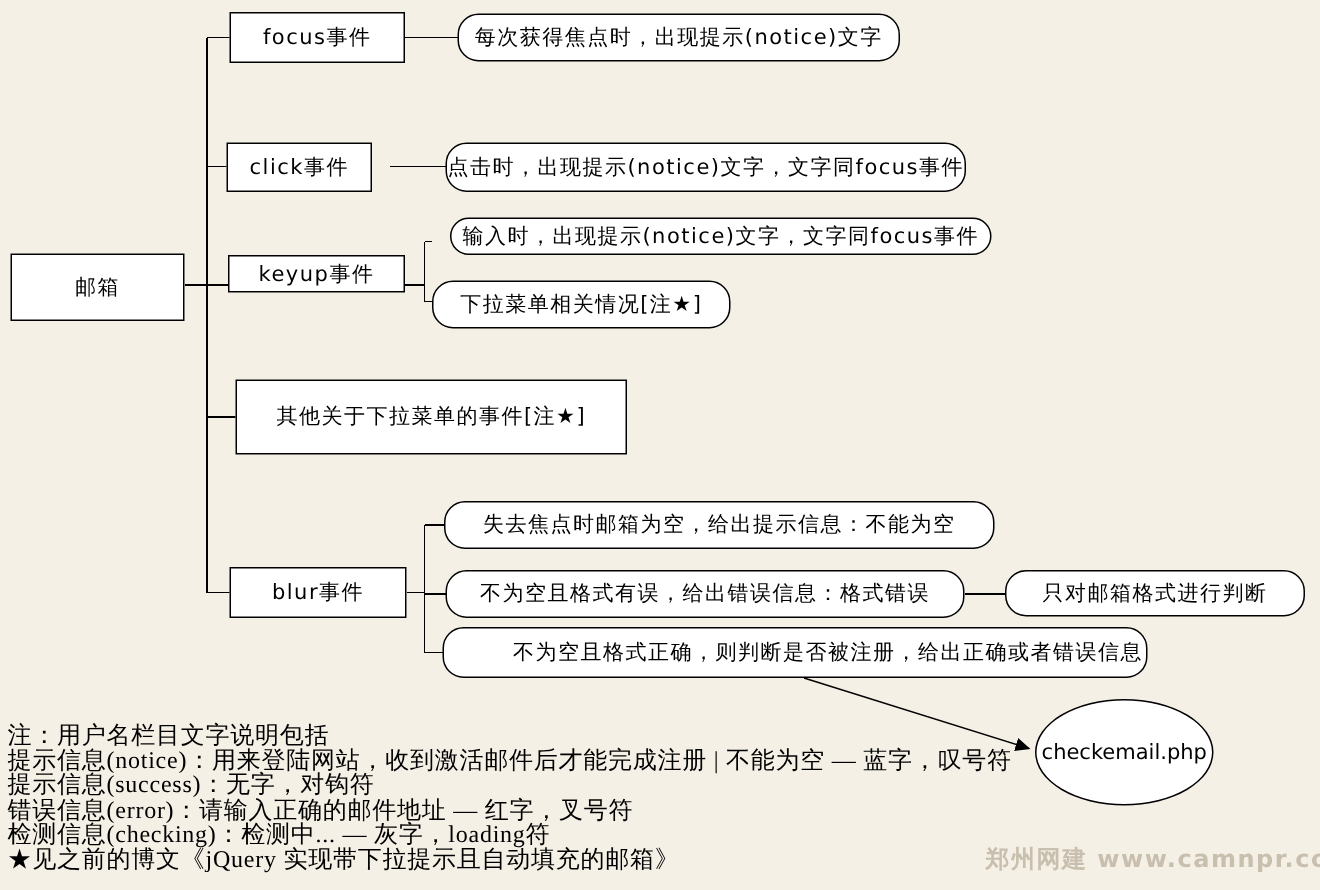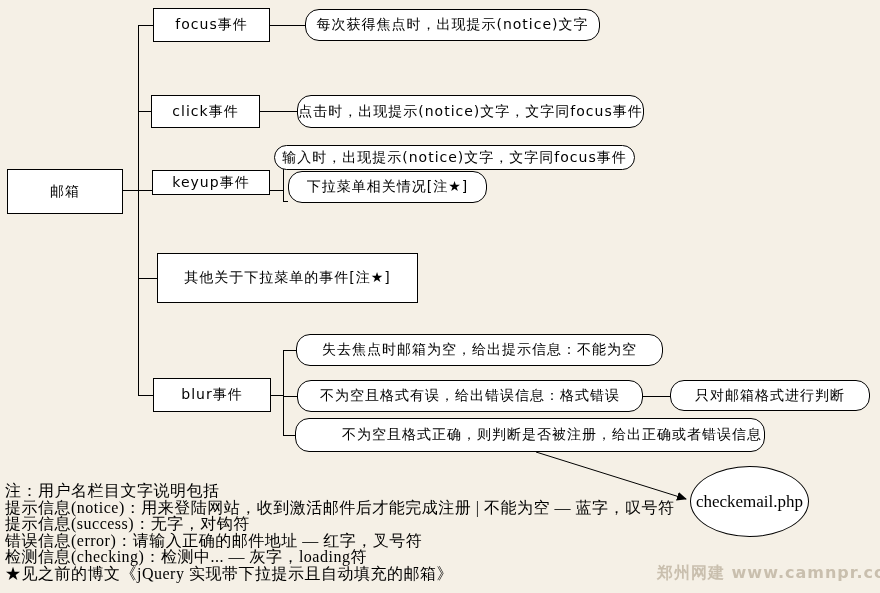--- a/index.html
+++ b/index.html
@@ -32,22 +32,21 @@
     font-size: 14px;
     letter-spacing: 1px;
     white-space: nowrap;
     z-index: 2;
     text-align: left;
   }
   .rounded { border-radius: 14px; }
   .ellipse {
     border-radius: 50%;
     letter-spacing: 0;
-    font-size: 17px;
-    font-family: Liberation Serif, serif;
+    font-size: 14px;
   }
   .notes {
     position: absolute;
     left: 5px;
     top: 483px;
     z-index: 2;
     font-size: 16px;
     line-height: 16.5px;
     letter-spacing: 0.5px;
     white-space: nowrap;
@@ -106,26 +105,26 @@
     </g>
 
     <line x1="536" y1="452" x2="686" y2="499" stroke="#000" stroke-width="1" marker-end="url(#arrowhead)"></line>
   </svg>
 
   <div class="node" style="left:7px; top:169px; width:116px; height:45px;">邮箱</div>
 
   <div class="node" style="left:153px; top:8px; width:117px; height:34px;">focus事件</div>
   <div class="node rounded" style="left:305px; top:9px; width:295px; height:32px;">每次获得焦点时，出现提示(notice)文字</div>
 
-  <div class="node" style="left:151px; top:95px; width:109px; height:33px;">click事件</div>
+  <div class="node" style="left:151px; top:95px; width:97px; height:33px;">click事件</div>
   <div class="node rounded" style="left:297px; top:95px; width:347px; height:33px;">点击时，出现提示(notice)文字，文字同focus事件</div>
 
   <div class="node" style="left:152px; top:170px; width:118px; height:25px;">keyup事件</div>
-  <div class="node rounded" style="left:274px; top:145px; width:361px; height:25px;">输入时，出现提示(notice)文字，文字同focus事件</div>
-  <div class="node rounded" style="left:288px; top:171px; width:199px; height:32px;">下拉菜单相关情况[注★]</div>
+  <div class="node rounded" style="left:300px; top:145px; width:361px; height:25px;">输入时，出现提示(notice)文字，文字同focus事件</div>
+  <div class="node rounded" style="left:288px; top:187px; width:199px; height:32px;">下拉菜单相关情况[注★]</div>
 
   <div class="node" style="left:157px; top:253px; width:261px; height:50px;">其他关于下拉菜单的事件[注★]</div>
 
   <div class="node" style="left:153px; top:378px; width:118px; height:34px;">blur事件</div>
   <div class="node rounded" style="left:296px; top:334px; width:367px; height:32px;">失去焦点时邮箱为空，给出提示信息：不能为空</div>
   <div class="node rounded" style="left:297px; top:380px; width:346px; height:32px;">不为空且格式有误，给出错误信息：格式错误</div>
   <div class="node rounded" style="left:670px; top:380px; width:200px; height:31px;">只对邮箱格式进行判断</div>
   <div class="node rounded" style="left:295px; top:418px; width:470px; height:34px;padding-left:44px;">不为空且格式正确，则判断是否被注册，给出正确或者错误信息</div>
 
   <div class="node ellipse" style="left:690px; top:466px; width:119px; height:71px;">checkemail.php</div>

